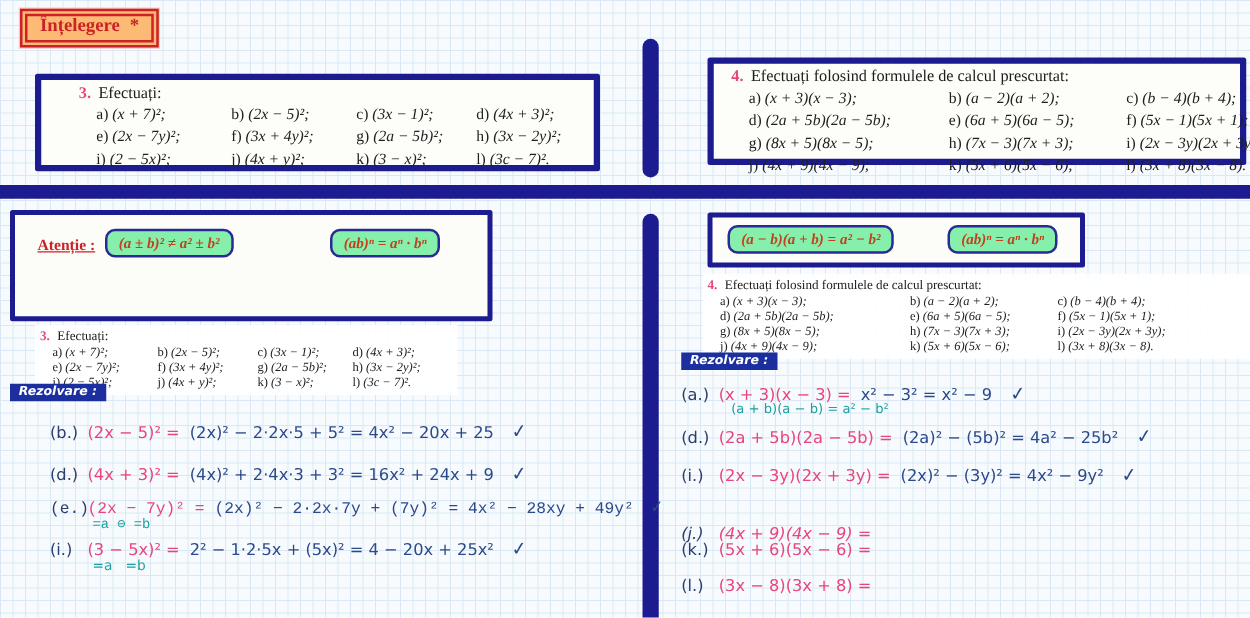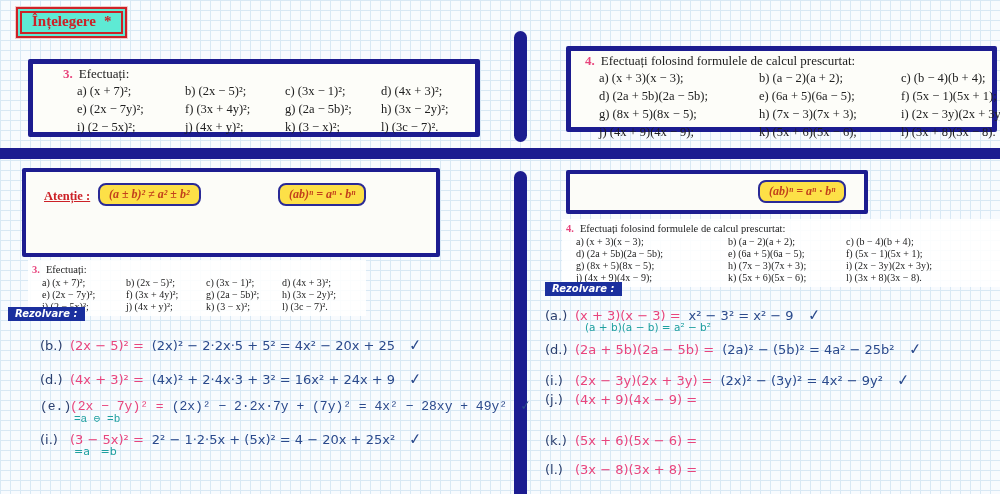--- a/index.html
+++ b/index.html
@@ -8,47 +8,47 @@
     background-color:#f8fbfe;
     background-image:
       linear-gradient(#d8e8f4 1px, transparent 1px),
       linear-gradient(90deg, #d8e8f4 1px, transparent 1px);
     background-size:10px 10px;
     font-family:"Liberation Serif", serif;
   }
   .abs{position:absolute;}
 
   
-  .badge{left:16px;top:7px;border:2px solid #cc2127;background:#5eead4;padding:2px;box-shadow:0 0 0 1px #f3c9c9;}
+  .badge{left:16px;top:7px;border:2px solid #cc2127;background:#fdba74;padding:2px;box-shadow:0 0 0 1px #f3c9c9;}
   .badge-inner{border:2px solid #cc2127;padding:0 10px 2px 10px;font-weight:bold;font-size:15px;color:#cc2127;white-space:nowrap;}
   .badge-star{margin-left:8px;}
 
   
   .frame{border:5px solid #1c1c90;background:#fdfdf9;border-radius:2px;}
   .frame-thin{border:4px solid #1c1c90;background:#fcfcf8;border-radius:2px;}
   .hbar{left:0;top:148px;width:1000px;height:11px;background:#1c1c90;}
   .vbar{width:13px;background:#1c1c90;border-radius:7px;}
 
   
   .ex-head{font-size:13px;color:#1c1c1c;margin:2px 0 2px 30px;white-space:nowrap;}
   .ex-num{color:#e8457d;font-weight:bold;margin-right:6px;}
   .ex-grid{display:grid;row-gap:3px;margin-left:44px;margin-top:1px;}
   .g4{grid-template-columns:108px 100px 96px 1fr;}
   .g3{grid-template-columns:160px 142px 1fr;}
   .ex-item{white-space:nowrap;font-size:12.5px;color:#202020;}
-  .ex-item .iexp{margin-top:48px;}
+  .ex-item .iexp{font-style:italic;margin-top:48px;}
   .small-list{background:rgba(255,255,255,0.88);padding:2px 6px 4px 2px;}
   .small-list .ex-head{font-size:10.5px;margin-left:2px;}
   .small-list .ex-grid{margin-left:12px;row-gap:1px;}
   .small-list .ex-item{font-size:10px;}
   .sg4{grid-template-columns:84px 80px 76px 1fr;}
   .sg3{grid-template-columns:152px 118px 1fr;}
 
   
-  .pill{position:absolute;background:#fde047;border:2px solid #2a2a96;border-radius:8px;
+  .pill{position:absolute;background:#86efac;border:2px solid #2a2a96;border-radius:8px;
         color:#c2411c;font-weight:bold;font-style:italic;font-size:12px;padding:2px 9px;white-space:nowrap;}
   .attn-label{position:absolute;color:#cc2127;font-weight:bold;font-size:12.5px;text-decoration:underline;white-space:nowrap;}
 
   
   .rez{position:absolute;background:#1b2f9e;color:#ffffff;font-family:"DejaVu Sans",sans-serif;
        font-style:italic;font-weight:bold;font-size:10px;padding:1px 7px 2px 7px;white-space:nowrap;}
 
   
   .hrow{position:absolute;font-family:"DejaVu Sans",sans-serif;font-size:13px;color:#2b4a8c;white-space:nowrap;}
   .hlab{display:inline-block;width:30px;color:#2b3f6e;}
@@ -98,21 +98,21 @@
     <div class="ex-item"><span class="ilab">f)</span> <span class="iexp">(5x − 1)(5x + 1);</span></div>
     <div class="ex-item"><span class="ilab">g)</span> <span class="iexp">(8x + 5)(8x − 5);</span></div>
     <div class="ex-item"><span class="ilab">h)</span> <span class="iexp">(7x − 3)(7x + 3);</span></div>
     <div class="ex-item"><span class="ilab">i)</span> <span class="iexp">(2x − 3y)(2x + 3y);</span></div>
     <div class="ex-item"><span class="ilab">j)</span> <span class="iexp">(4x + 9)(4x − 9);</span></div>
     <div class="ex-item"><span class="ilab">k)</span> <span class="iexp">(5x + 6)(5x − 6);</span></div>
     <div class="ex-item"><span class="ilab">l)</span> <span class="iexp">(3x + 8)(3x − 8).</span></div>
   </div>
 </div>
 
-<div class="abs frame-thin" style="left:22px;top:168px;width:378px;height:81px;padding-left:32px;">
+<div class="abs frame-thin" style="left:8px;top:168px;width:378px;height:81px;">
   <div class="attn-label" style="left:18px;top:17px;">Atenție :</div>
   <div class="pill" style="left:72px;top:11px;">(a ± b)² ≠ a² ± b²</div>
   <div class="pill" style="left:252px;top:11px;">(ab)ⁿ = aⁿ · bⁿ</div>
 </div>
 
 <div class="abs small-list" style="left:28px;top:260px;width:330px;">
   <div class="ex-head"><span class="ex-num">3.</span><span>Efectuați:</span></div>
   <div class="ex-grid sg4">
     <div class="ex-item"><span class="ilab">a)</span> <span class="iexp">(x + 7)²;</span></div>
     <div class="ex-item"><span class="ilab">b)</span> <span class="iexp">(2x − 5)²;</span></div>
@@ -138,20 +138,21 @@
   <span class="hlab">(d.)</span><span class="lead">(4x + 3)² =</span><span class="hbody">(4x)² + 2·4x·3 + 3² = 16x² + 24x + 9</span><span class="check">✓</span>
 </div>
 <div class="hrow" style="left:40px;top:396px;font-family:Liberation Mono, monospace;">
   <span class="hlab">(e.)</span><span class="lead"><span>(2x − 7y)² =</span><span class="note">=a&nbsp;⊖&nbsp;=b</span></span><span class="hbody">(2x)² − 2·2x·7y + (7y)² = 4x² − 28xy + 49y²</span><span class="check">✓</span>
 </div>
 <div class="hrow" style="left:40px;top:430px;">
   <span class="hlab">(i.)</span><span class="lead"><span>(3 − 5x)² =</span><span class="note">=a&nbsp;&nbsp;&nbsp;=b</span></span><span class="hbody">2² − 1·2·5x + (5x)² = 4 − 20x + 25x²</span><span class="check">✓</span>
 </div>
 
 <div class="abs frame-thin" style="left:566px;top:170px;width:294px;height:36px;">
+  <div class="pill" style="left:12px;top:6px;">(a − b)(a + b) = a² − b²</div>
   <div class="pill" style="left:188px;top:6px;">(ab)ⁿ = aⁿ · bⁿ</div>
 </div>
 
 <div class="abs small-list" style="left:562px;top:219px;width:432px;">
   <div class="ex-head"><span class="ex-num">4.</span><span>Efectuați folosind formulele de calcul prescurtat:</span></div>
   <div class="ex-grid sg3">
     <div class="ex-item"><span class="ilab">a)</span> <span class="iexp">(x + 3)(x − 3);</span></div>
     <div class="ex-item"><span class="ilab">b)</span> <span class="iexp">(a − 2)(a + 2);</span></div>
     <div class="ex-item"><span class="ilab">c)</span> <span class="iexp">(b − 4)(b + 4);</span></div>
     <div class="ex-item"><span class="ilab">d)</span> <span class="iexp">(2a + 5b)(2a − 5b);</span></div>
@@ -171,21 +172,21 @@
 <div class="hrow" style="left:545px;top:306px;">
   <span class="hlab">(a.)</span><span class="lead">(x + 3)(x − 3) =</span><span class="hbody">x² − 3² = x² − 9</span><span class="check">✓</span>
   <span class="sub">(a + b)(a − b) = a² − b²</span>
 </div>
 <div class="hrow" style="left:545px;top:340px;">
   <span class="hlab">(d.)</span><span class="lead">(2a + 5b)(2a − 5b) =</span><span class="hbody">(2a)² − (5b)² = 4a² − 25b²</span><span class="check">✓</span>
 </div>
 <div class="hrow" style="left:545px;top:371px;">
   <span class="hlab">(i.)</span><span class="lead">(2x − 3y)(2x + 3y) =</span><span class="hbody">(2x)² − (3y)² = 4x² − 9y²</span><span class="check">✓</span>
 </div>
-<div class="hrow" style="left:545px;top:392px;">
+<div class="hrow" style="left:545px;top:420px;font-style:italic;">
   <span class="hlab">(j.)</span><span class="lead">(4x + 9)(4x − 9) =</span>
 </div>
 <div class="hrow" style="left:545px;top:433px;">
   <span class="hlab">(k.)</span><span class="lead">(5x + 6)(5x − 6) =</span>
 </div>
 <div class="hrow" style="left:545px;top:462px;">
   <span class="hlab">(l.)</span><span class="lead">(3x − 8)(3x + 8) =</span>
 </div>
 
 </body></html>

